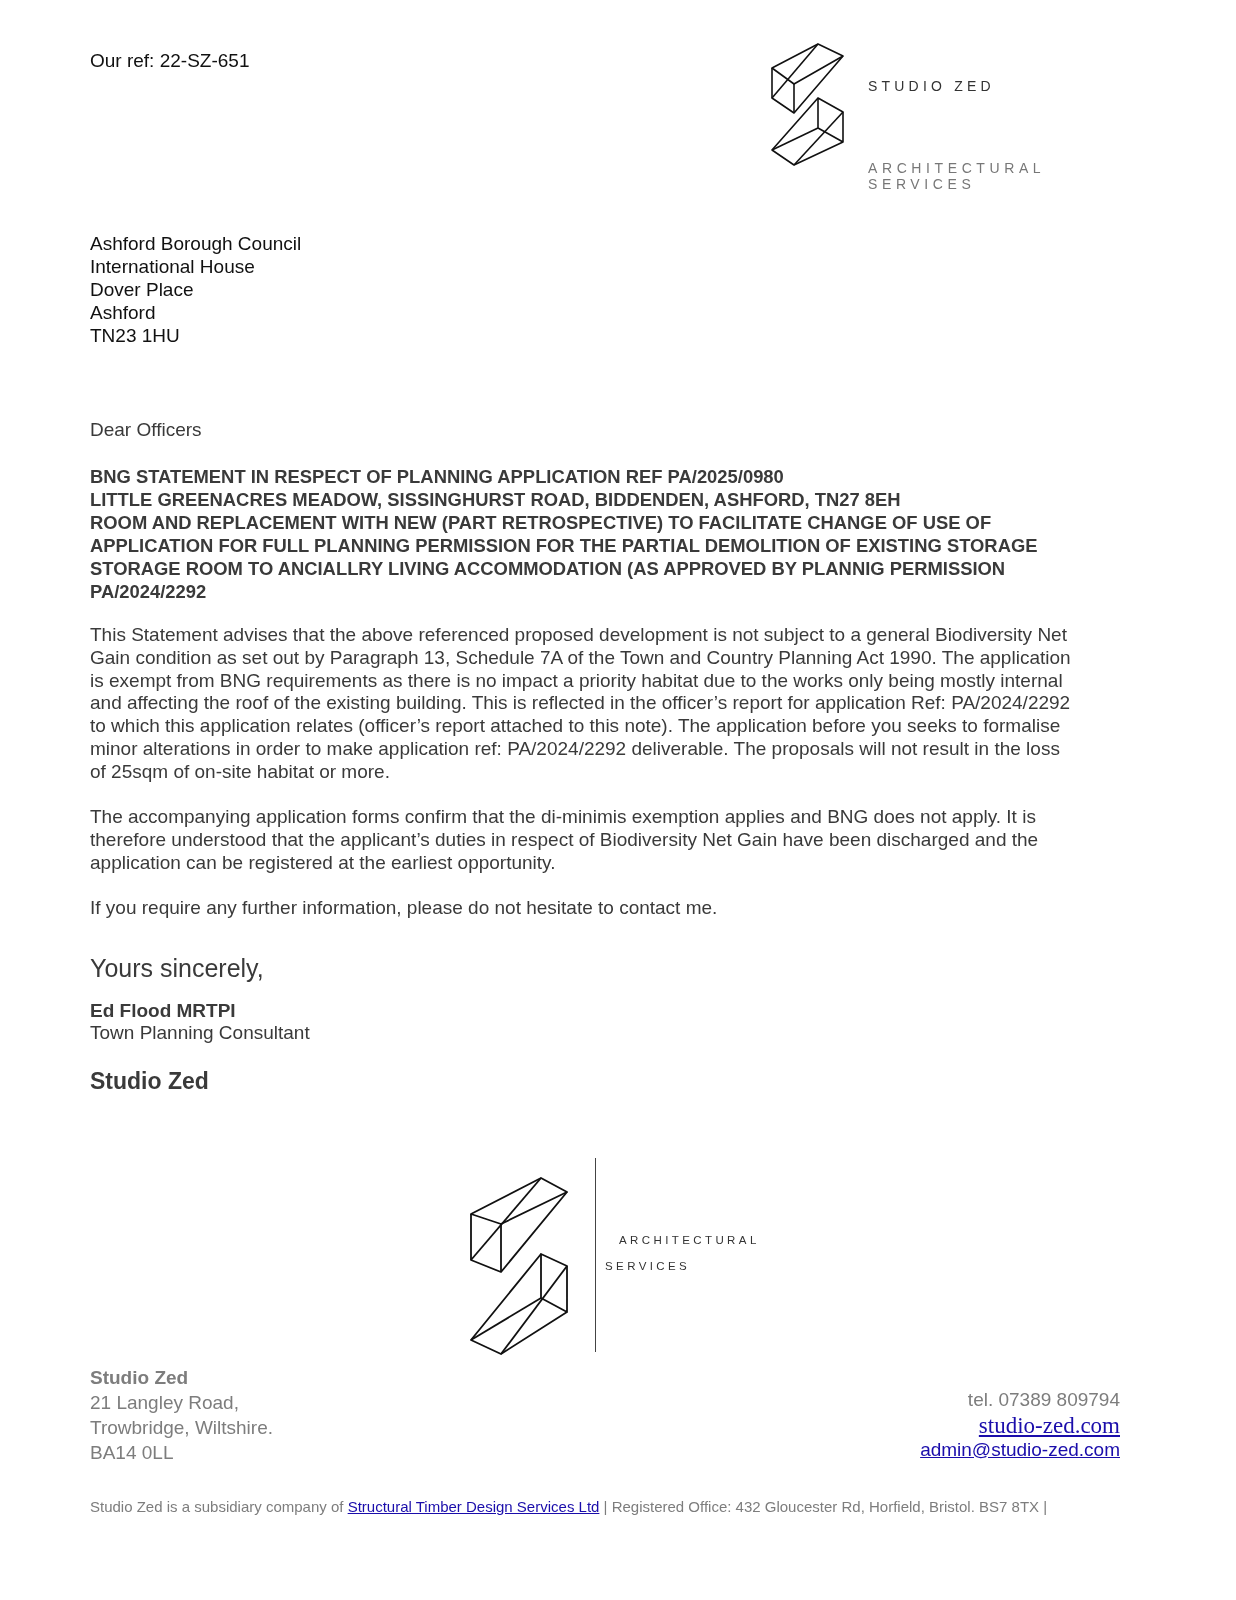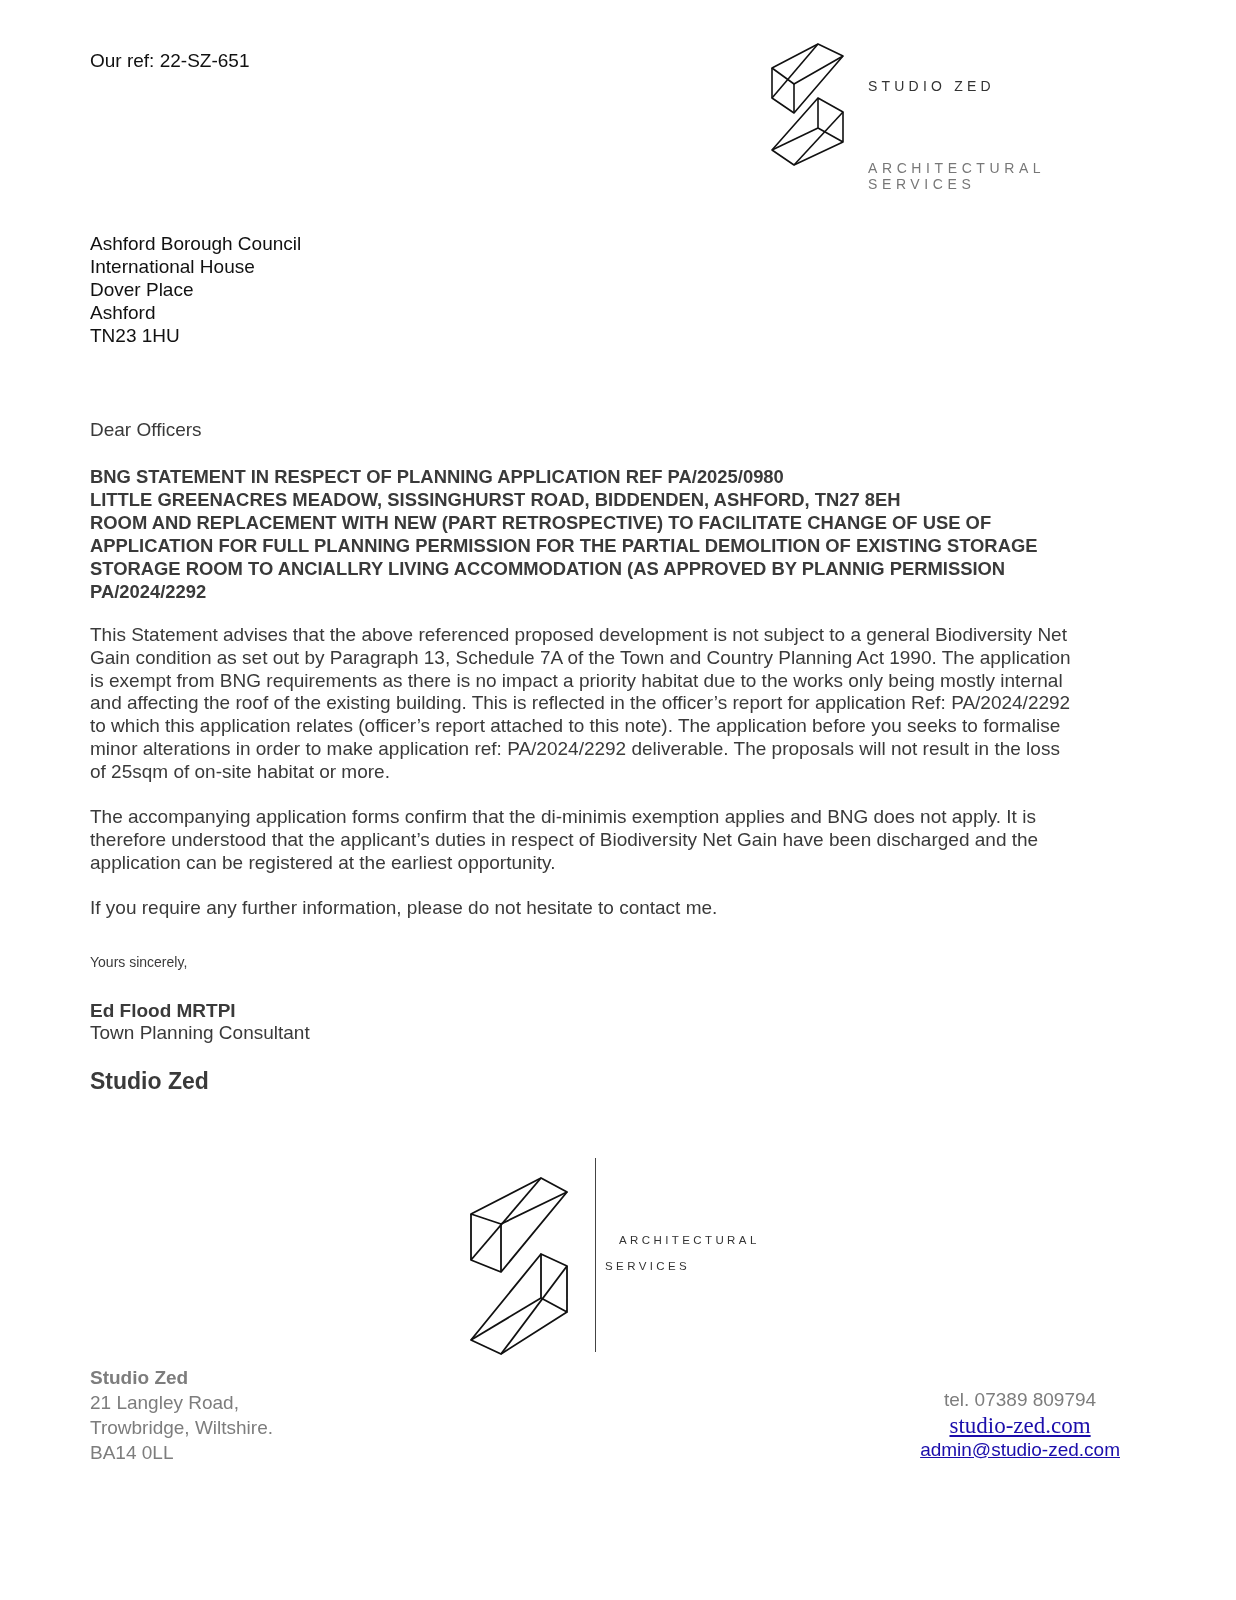--- a/index.html
+++ b/index.html
@@ -13,32 +13,32 @@
   .address { left: 90px; top: 232px; font-size: 19px; line-height: 23px; color: #111; }
   .address div { white-space: nowrap; }
   .salutation { left: 90px; top: 419px; font-size: 19px; color: #3a3a3a; }
   .heading { left: 90px; top: 465px; width: 1040px; font-size: 18.4px; line-height: 23px; font-weight: bold; color: #3a3a3a; }
   .heading div { white-space: nowrap; }
   .para { left: 90px; width: 1040px; font-size: 19px; line-height: 22.8px; color: #3a3a3a; }
   .para div { white-space: nowrap; }
   .p1 { top: 624px; }
   .p2 { top: 806px; }
   .p3 { top: 897px; }
-  .closing { left: 90px; top: 954px; font-size: 14px; color: #3a3a3a; }
+  .closing { left: 90px; top: 954px; font-size: 25px; color: #3a3a3a; }
   .signer { left: 90px; top: 1000px; font-size: 19px; font-weight: bold; color: #3a3a3a; }
   .role { left: 90px; top: 1022px; font-size: 19px; color: #3a3a3a; }
   .company { left: 90px; top: 1068px; font-size: 23px; font-weight: bold; color: #3a3a3a; }
   .logo-bottom { left: 465px; top: 1158px; width: 300px; height: 200px; }
   .logo-bottom .vline { position: absolute; left: 130px; top: 0; width: 1px; height: 194px; background: #444; }
   .logo-bottom .t1 { position: absolute; left: 154px; top: 76px; font-size: 11.5px; letter-spacing: 3.4px; color: #333; }
   .logo-bottom .t2 { position: absolute; left: 140px; top: 102px; font-size: 11.5px; letter-spacing: 3.4px; color: #333; }
   .foot-addr { left: 90px; top: 1366px; font-size: 19px; color: #7d7d7d; }
   .foot-addr .fname { font-weight: bold; line-height: 24px; }
   .foot-addr .fline { line-height: 25px; }
-  .foot-contact { right: 116px; top: 1388px; text-align: center; }
+  .foot-contact { right: 116px; top: 1388px; text-align: right; }
   .foot-contact .tel { font-size: 19px; color: #7d7d7d; line-height: 24px; }
   .foot-contact .web { font-family: "Liberation Serif", serif; font-size: 23px; color: #1a0dab; text-decoration: underline; line-height: 27px; display: block; }
   .foot-contact .mail { font-size: 19px; color: #1a0dab; text-decoration: underline; line-height: 22px; display: block; }
   .legal { left: 90px; top: 1498px; width: 1040px; font-size: 15px; line-height: 18px; color: #7d7d7d; }
   .legal a { color: #1a0dab; text-decoration: underline; }
 </style>
 </head>
 <body>
 
 <div class="abs ref">Our ref: 22-SZ-651</div>
@@ -127,13 +127,16 @@
   <div class="fline">BA14 0LL</div>
 </div>
 
 <div class="abs foot-contact">
   <div class="tel">tel.  07389 809794</div>
   <a class="web">studio-zed.com</a>
   <a class="mail">admin@studio-zed.com</a>
 </div>
 
 <div class="abs legal">
+  <div>
+    <span>Studio Zed is a subsidiary company of </span><a>Structural Timber Design Services Ltd</a><span> | Registered Office: 432 Gloucester Rd, Horfield, Bristol. BS7 8TX |</span>
+  </div>
 </div>
 
 </body></html>

